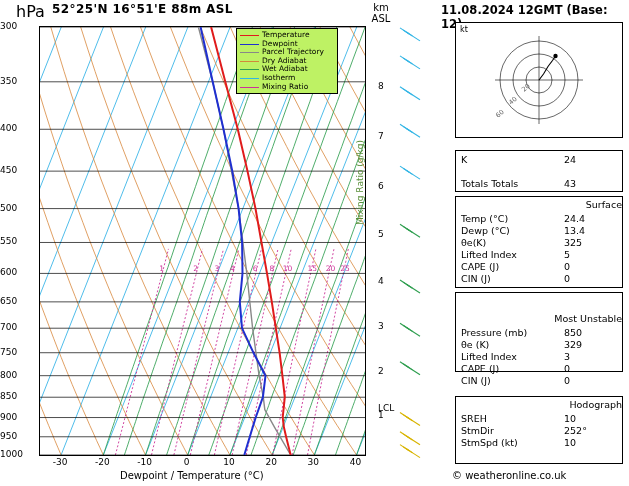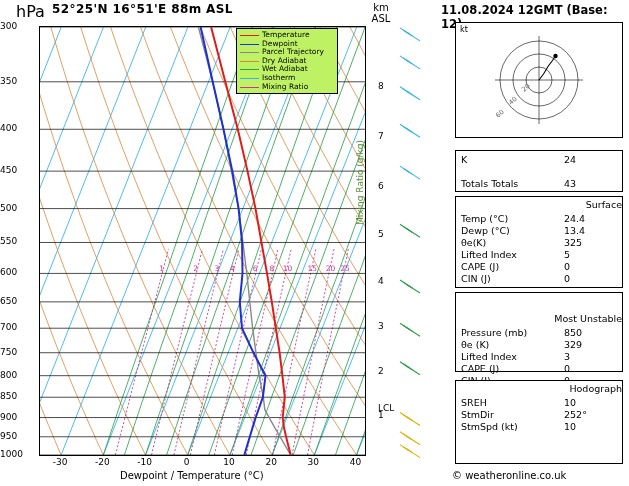--- a/index.html
+++ b/index.html
@@ -368,21 +368,21 @@
     <div class="row" style="top:2px">
         <span class="k">CAPE (J)</span>
         <span class="v">0</span>
       </div>
     <div class="row" style="top:2px">
         <span class="k">CIN (J)</span>
         <span class="v">0</span>
       </div>
   </div>
 
-  <div class="panel" style="left:455px;top:380px;width:168px;height:84px;">
+  <div class="panel" style="left:455px;top:396px;width:168px;height:68px;">
     <div class="hdr" style="margin-top:2px">Hodograph</div>
     <div class="row" style="top:2px">
         <span class="k">SREH</span>
         <span class="v">10</span>
       </div>
     <div class="row" style="top:2px">
         <span class="k">StmDir</span>
         <span class="v">252°</span>
       </div>
     <div class="row" style="top:2px">

